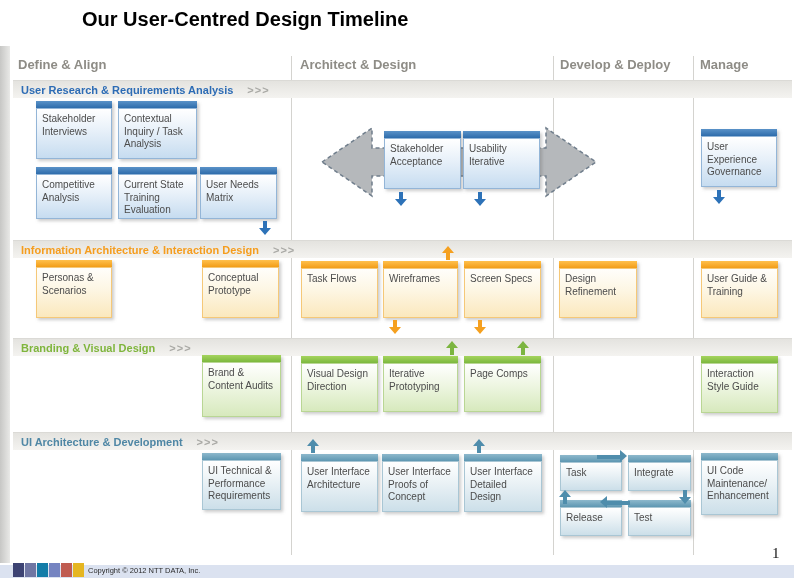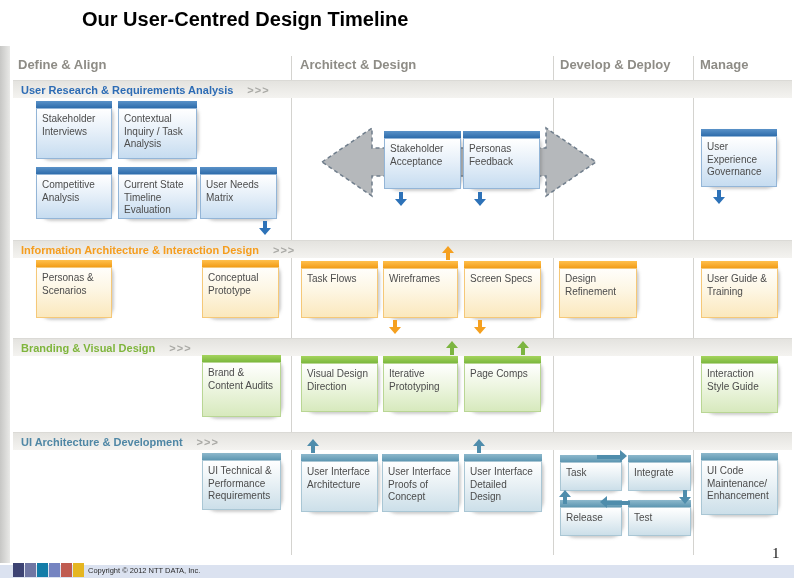--- a/index.html
+++ b/index.html
@@ -15,21 +15,21 @@
   .vline{position:absolute;top:56px;height:499px;width:1px;background:#d4d3cf;}
 
   .band{position:absolute;left:13px;width:779px;height:17px;
     background:linear-gradient(#e4e3df,#f4f3f0);border-top:1px solid #dbdad6;
     display:flex;align-items:center;}
   .band .lbl{font-weight:bold;font-size:11px;padding-left:8px;white-space:nowrap;}
   .band .chev{font-weight:bold;font-size:11px;color:#a9a9a5;margin-left:14px;letter-spacing:1px;}
   .t-blue{color:#2d6cb5;} .t-orange{color:#f59d1e;} .t-green{color:#7fb53c;} .t-steel{color:#4f87a5;}
 
   .box{position:absolute;z-index:2;font-size:10px;line-height:1.25;color:#4c4c4c;
-    box-shadow:2px 2px 3px rgba(110,110,110,.35);border-radius:14px;}
+    box-shadow:2px 2px 3px rgba(110,110,110,.35);}
   .box .bar{height:7px;}
   .box .body{position:absolute;top:7px;left:0;right:0;bottom:0;border:1px solid;padding:4px 3px 0 5px;}
   .blue  .bar{background:linear-gradient(#5a92c8,#2e6cab);}
   .blue  .body{border-color:#93b5d7;background:linear-gradient(#ffffff,#e7f0f9 45%,#c6dcf0);}
   .orange .bar{background:linear-gradient(#ffc04d,#f29d18);}
   .orange .body{border-color:#f5c878;background:linear-gradient(#fffefb,#fdf6e3 45%,#fbe8bd);}
   .green .bar{background:linear-gradient(#a5d45e,#7cb83e);}
   .green .body{border-color:#b9d694;background:linear-gradient(#ffffff,#eef6e2 45%,#d7e9bd);}
   .steel .bar{background:linear-gradient(#8db8cc,#5e97b2);}
   .steel .body{border-color:#a9c6d4;background:linear-gradient(#ffffff,#e9f1f5 45%,#ccdfe9);}
@@ -100,33 +100,33 @@
   <div class="box blue" style="left:36px;top:167px;width:76px;height:52px">
     <div class="bar"></div>
     <div class="body">Competitive Analysis</div>
   </div>
   <div class="box blue" style="left:118px;top:101px;width:79px;height:58px">
     <div class="bar"></div>
     <div class="body">Contextual Inquiry / Task Analysis</div>
   </div>
   <div class="box blue" style="left:118px;top:167px;width:79px;height:52px">
     <div class="bar"></div>
-    <div class="body">Current State Timeline Evaluation</div>
+    <div class="body">Current State Training Evaluation</div>
   </div>
   <div class="box blue" style="left:200px;top:167px;width:77px;height:52px">
     <div class="bar"></div>
     <div class="body">User Needs Matrix</div>
   </div>
   <div class="box blue" style="left:384px;top:131px;width:77px;height:58px">
     <div class="bar"></div>
     <div class="body">Stakeholder Acceptance</div>
   </div>
   <div class="box blue" style="left:463px;top:131px;width:77px;height:58px">
     <div class="bar"></div>
-    <div class="body">Personas Feedback</div>
+    <div class="body">Usability Iterative</div>
   </div>
   <div class="box blue" style="left:701px;top:129px;width:76px;height:58px">
     <div class="bar"></div>
     <div class="body">User Experience Governance</div>
   </div>
 
   <div class="varr down c-blue" style="left:258px;top:221px">
       <div class="stem"></div>
       <div class="head"></div>
     </div>

